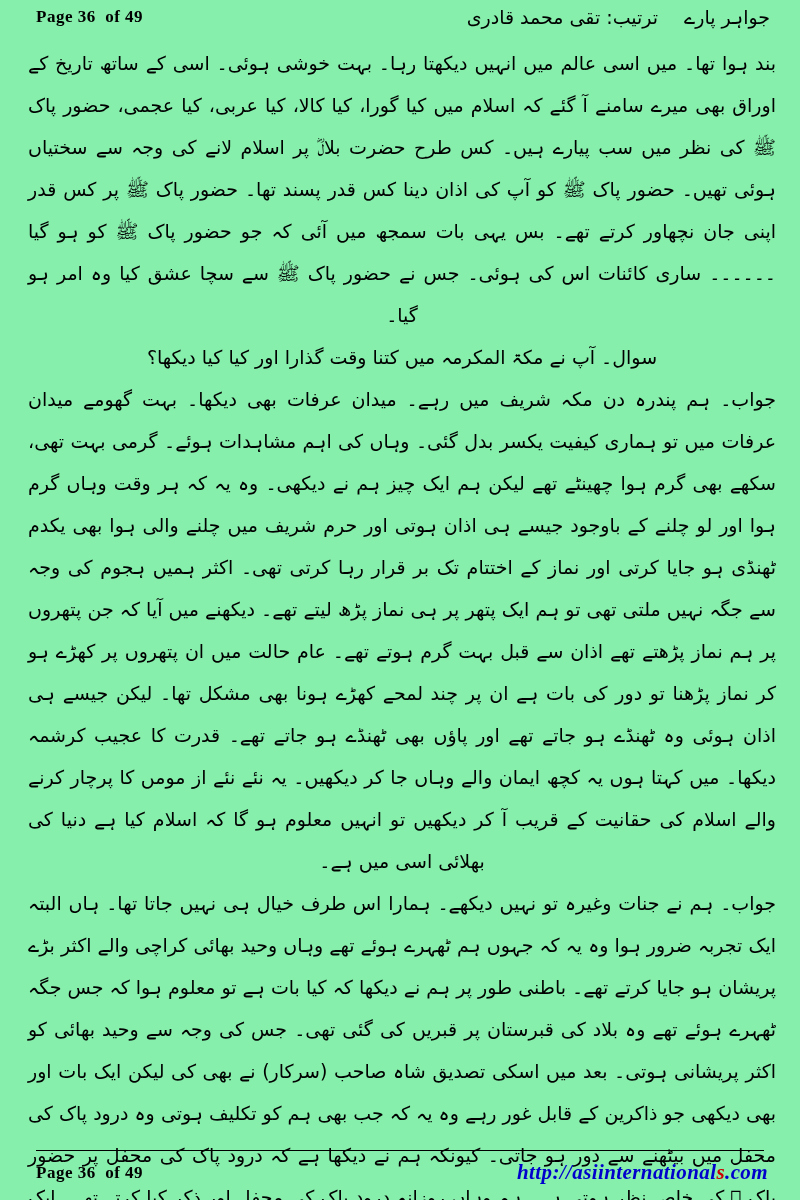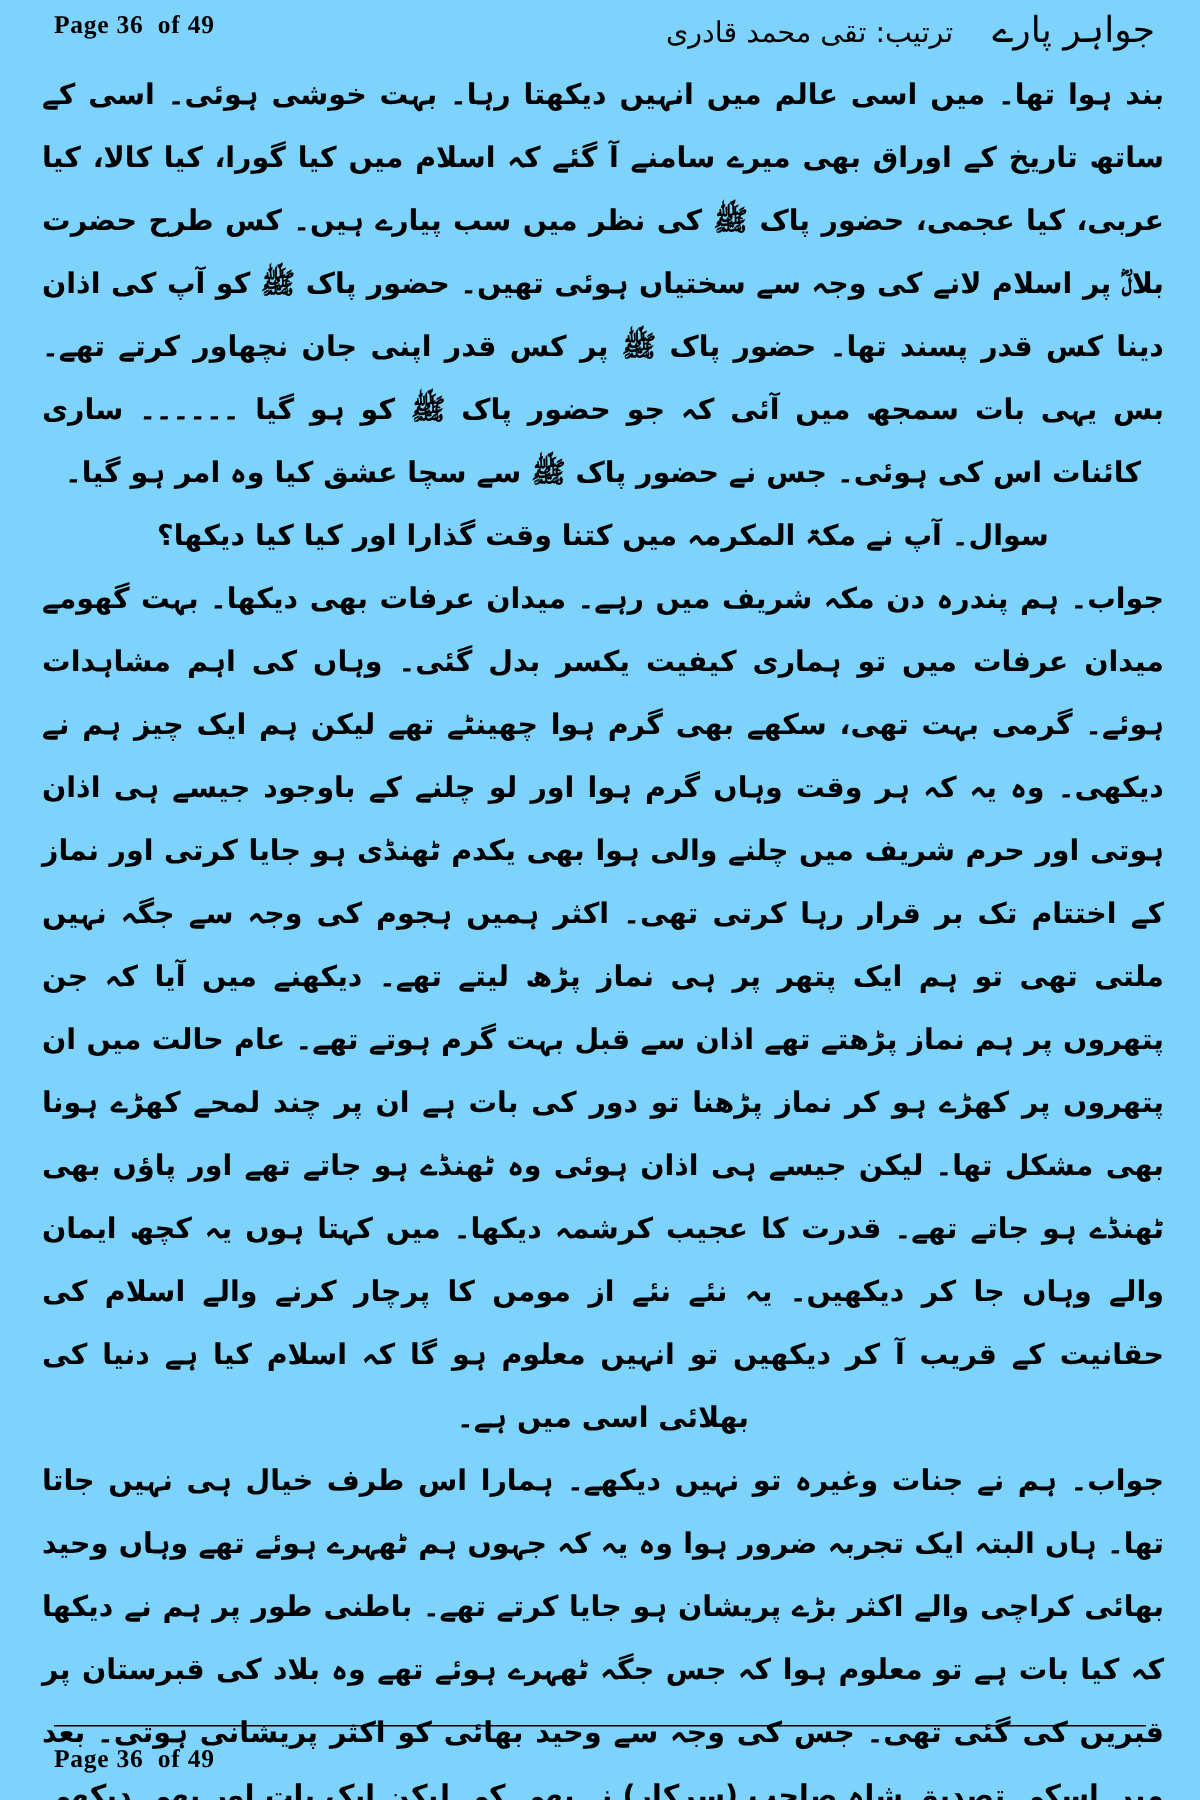--- a/index.html
+++ b/index.html
@@ -15,21 +15,21 @@
     overflow: hidden;
     font-family: "Liberation Serif", "DejaVu Serif", serif;
     color: #000000;
   }
 
   .page {
     position: absolute;
     inset: 0;
     width: 800px;
     height: 1200px;
-    background: #7dd3fc;
+    background: #86efac;
     box-sizing: border-box;
   }
 
   
   .page-header {
     position: absolute;
     top: 8px;
     left: 36px;
     right: 30px;
     height: 30px;
@@ -47,21 +47,21 @@
     color: #000;
   }
   .header-urdu-group {
     display: flex;
     align-items: baseline;
     gap: 26px;
     direction: rtl;
     font-family: "DejaVu Sans", "Liberation Sans", sans-serif;
   }
   .header-book-title {
-    font-size: 24px;
+    font-size: 19px;
     font-weight: 400;
     line-height: 1;
     white-space: nowrap;
   }
   .header-compiler {
     font-size: 19px;
     font-weight: 400;
     line-height: 1;
     white-space: nowrap;
   }
@@ -79,21 +79,20 @@
     font-size: 19px;
     line-height: 42px;
     color: #000;
   }
   .para {
     margin: 0 0 0 0;
     direction: rtl;
     text-align: justify;
     text-align-last: justify;
     white-space: normal;
-    font-weight: bold;
   }
   .para.last-ragged {
     text-align-last: center;
   }
   .para.qline {
     text-align: center;
     text-align-last: center;
   }
   .para + .para {
     margin-top: 0;
@@ -163,15 +162,16 @@
 
 
     <p class="para">جواب۔ ہم نے جنات وغیرہ تو نہیں دیکھے۔ ہمارا اس طرف خیال ہی نہیں جاتا تھا۔ ہاں البتہ ایک تجربہ ضرور ہوا وہ یہ کہ جہوں ہم ٹھہرے ہوئے تھے وہاں وحید بھائی کراچی والے اکثر بڑے پریشان ہو جایا کرتے تھے۔ باطنی طور پر ہم نے دیکھا کہ کیا بات ہے تو معلوم ہوا کہ جس جگہ ٹھہرے ہوئے تھے وہ بلاد کی قبرستان پر قبریں کی گئی تھی۔ جس کی وجہ سے وحید بھائی کو اکثر پریشانی ہوتی۔ بعد میں اسکی تصدیق شاہ صاحب (سرکار) نے بھی کی لیکن ایک بات اور بھی دیکھی جو ذاکرین کے قابل غور رہے وہ یہ کہ جب بھی ہم کو تکلیف ہوتی وہ درود پاک کی محفل میں بیٹھنے سے دور ہو جاتی۔ کیونکہ ہم نے دیکھا ہے کہ درود پاک کی محفل پر حضور پاک ﷺ کی خاص نظر ہوتی ہے۔ ہم وہاں روزانہ درود پاک کی محفل اور ذکر کیا کرتے تھے۔ ایک مشاہدہ ہوا کہ ایک دن وحید اور رئیس بھائی (فیصل آباد والے) یہ دونوں حضرات درود پاک کی محفل سے غائب تھے۔ دیکھا کہ حضور پاک ﷺ اور خواجہ اویس قرنیؒ نے درود پاک کی محفل کو رونق بخشی۔ آپ نے دونوں کی خالی نشستوں پر نظر ڈالی۔ معلوم ہوتا تھا کہ آپ نے اچھا محسوس نہیں کیا اور جلدی تشریف لے گئے۔ اس سے ہمیں یہ بات معلوم ہوئی جو ذاکرین روزانہ کی محافل سے غائب رہتے ہیں یا روزانہ آنے والے ایک دن بھی اپنی نشست چھوڑتے ہی وہ کتنی رحمتوں سے محروم ہو جاتے ہیں۔ ہر ذاکر کو چاہیے کہ وہ پابندی سے درود کی محفل میں</p>
 
   </div>
 
   <div class="footer-rule"></div>
 
   <div class="page-footer">
     <div class="footer-page-label">Page 36  of 49</div>
+    <a class="footer-url" href="#"><span class="url-blue">http://asiinternational</span><span class="url-red">s</span><span class="url-blue">.com</span></a>
   </div>
 
 </div>
 
 </body></html>

